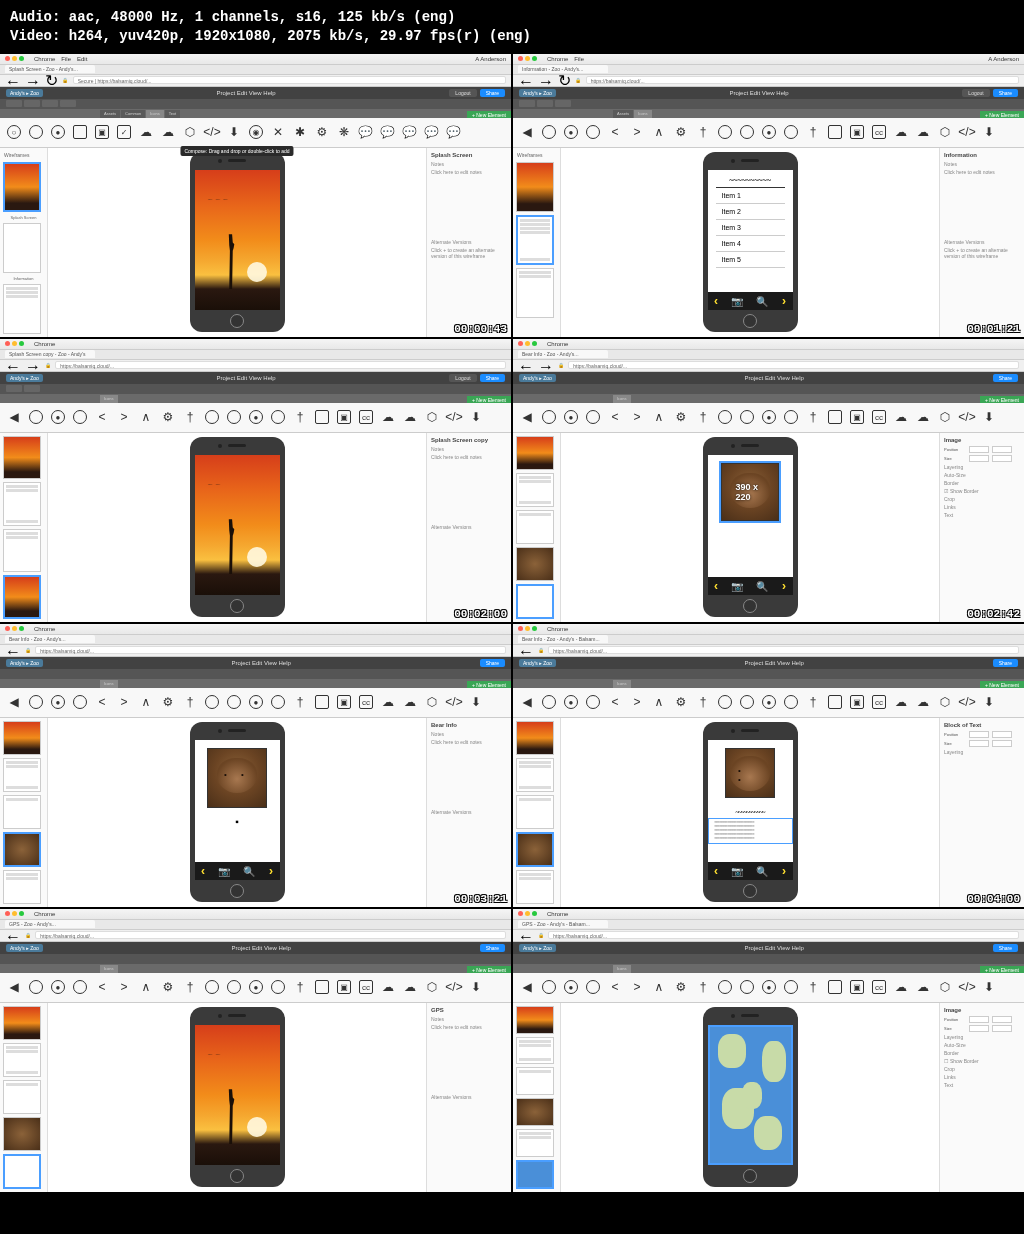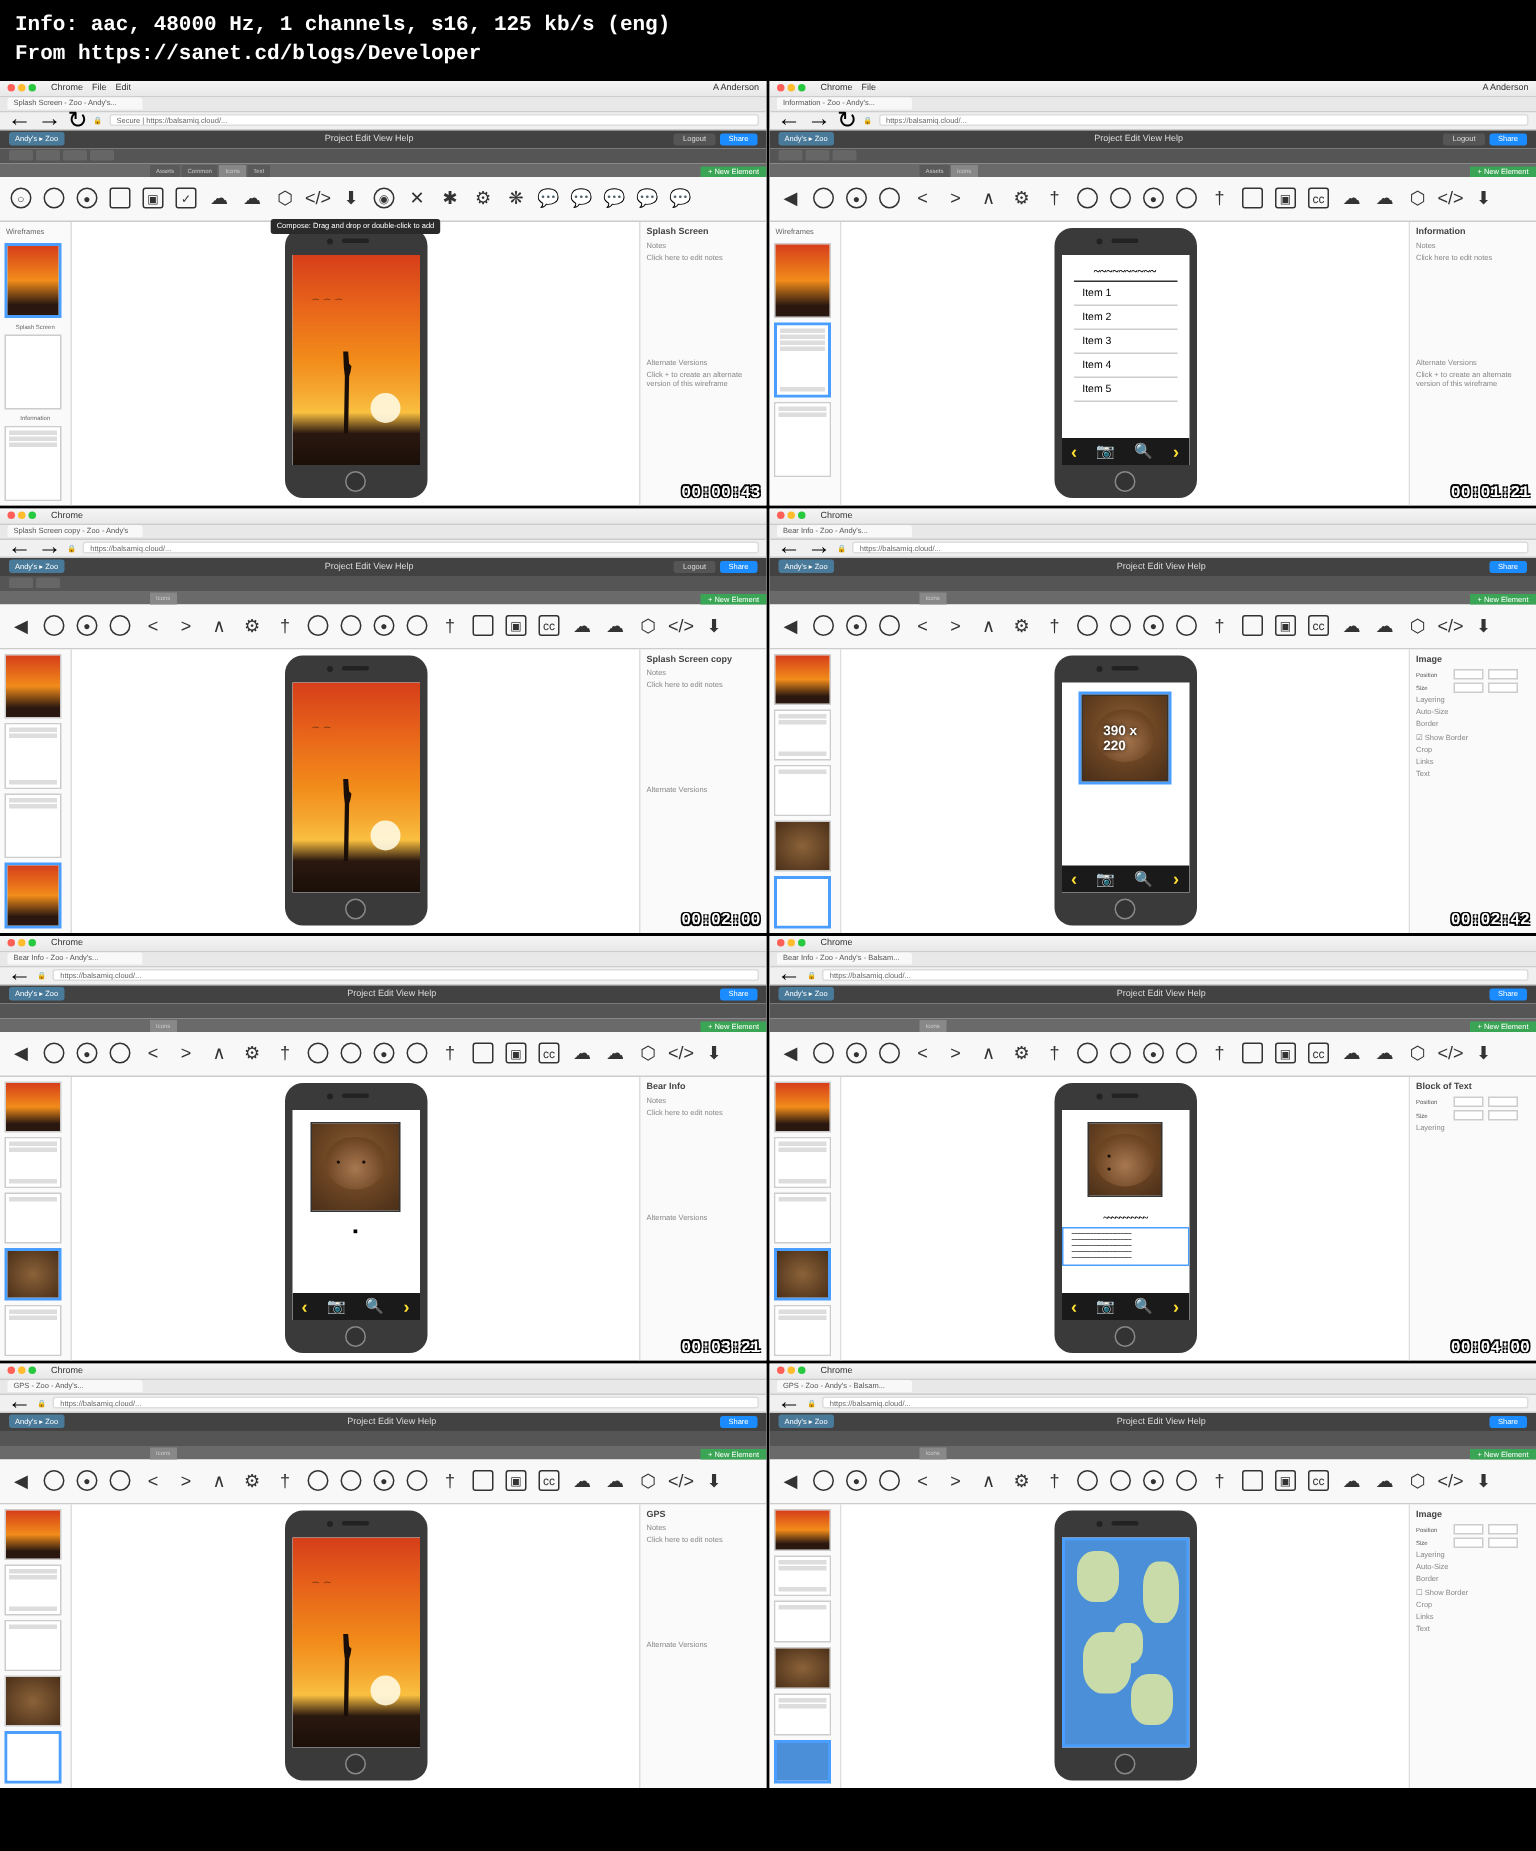--- a/index.html
+++ b/index.html
@@ -75,22 +75,22 @@
 .thumb-list { width: 100%; height: 100%; background: #fff; display: flex; flex-direction: column; padding: 2px; gap: 1px; }
 .thumb-list div { height: 3px; background: #ddd; }
 .thumb-bear { width: 100%; height: 100%; background: radial-gradient(#8b6239, #4a2f18); }
 .thumb-nav { height: 4px; background: #222; margin-top: auto; }
 .tooltip { position: absolute; background: #2a2a2a; color: #fff; font-size: 5px; padding: 2px 4px; border-radius: 2px; z-index: 10; }
 </style>
 </head>
 <body>
 
 <div class="header-info">
-  <div><span>Info:</span> <span>aac, 48000 Hz, 1 channels, s16, 125 kb/s (eng)</span></div>
-  <div><span>From</span> <span>https://sanet.cd/blogs/Developer</span></div>
+  <div><span>Audio:</span> <span>aac, 48000 Hz, 1 channels, s16, 125 kb/s (eng)</span></div>
+  <div><span>Video:</span> <span>h264, yuv420p, 1920x1080, 2075 kb/s, 29.97 fps(r) (eng)</span></div>
 </div>
 
 <div class="grid">
 
   <div class="tile">
     <div class="menubar">
         <span class="dots">
           <span class="dot r"></span>
           <span class="dot y"></span>
           <span class="dot g"></span>

